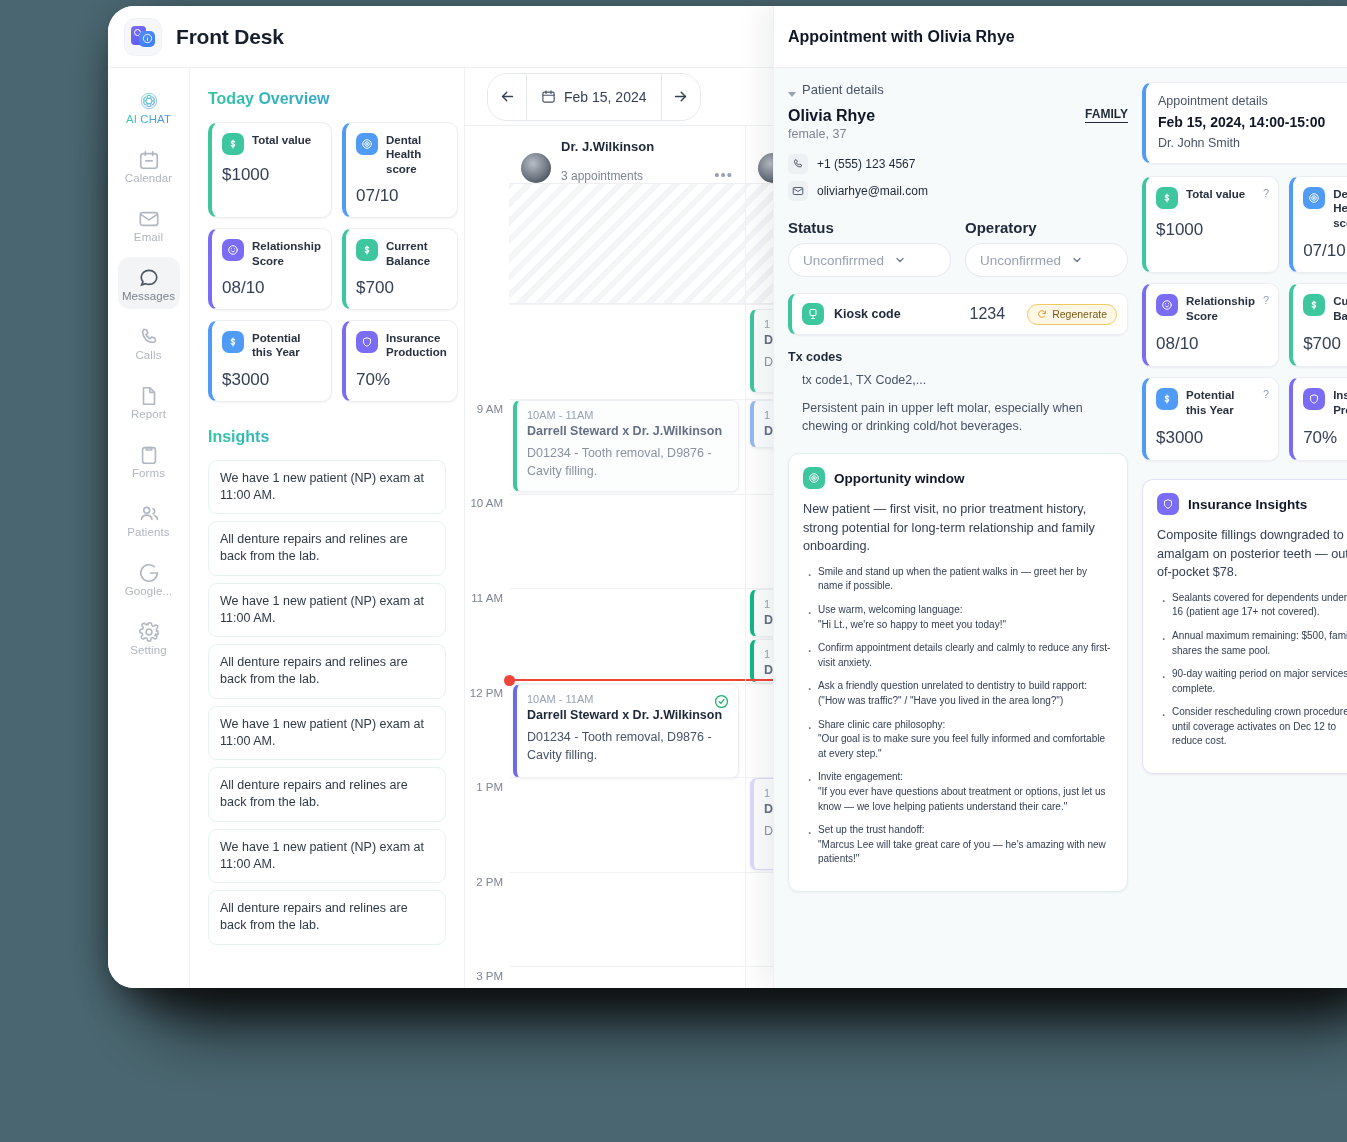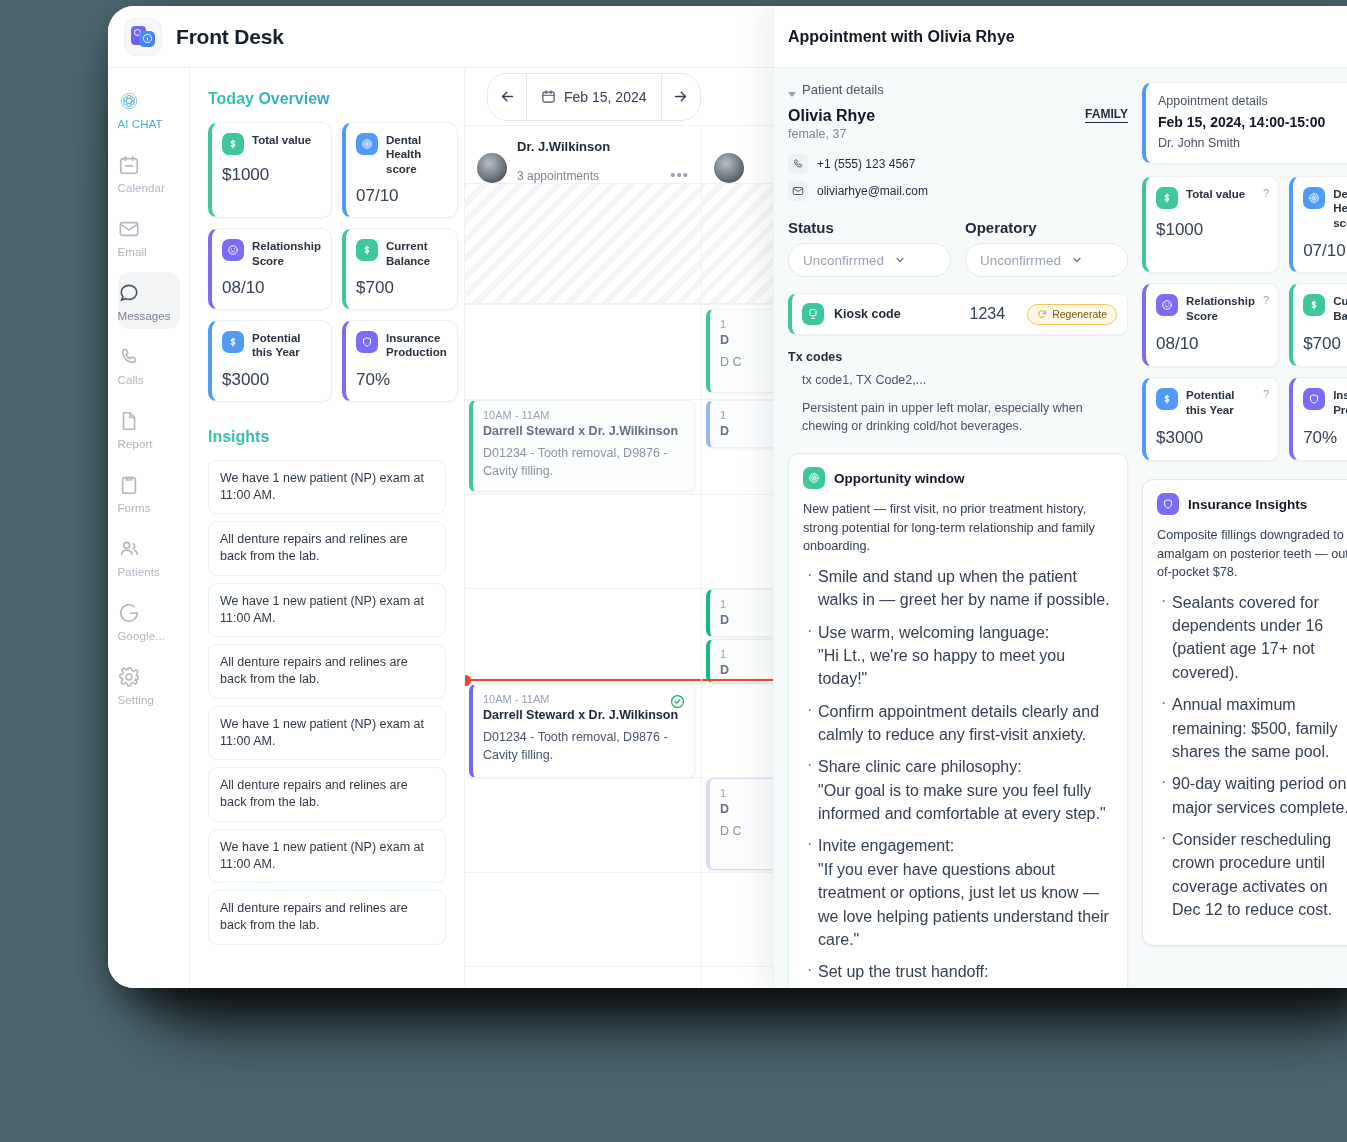--- a/index.html
+++ b/index.html
@@ -115,21 +115,21 @@
     width: 82px; flex: none;
     border-right: 1px solid #eef0f3;
     padding-top: 12px;
     display: flex; flex-direction: column; align-items: center;
     background: #fff;
   }
   .nav-item {
     width: 62px; padding: 9px 0 7px;
     margin-bottom: 7px;
     border-radius: 12px;
-    display: flex; flex-direction: column; align-items: flex-start; gap: 5px;
+    display: flex; flex-direction: column; align-items: center; 
     cursor: pointer;
   }
   .nav-item.active { background: #f3f4f6; }
   .nav-icon { height: 24px; display:flex; align-items:center; justify-content:center; color:#b2b8c2; }
   .nav-icon svg { width: 22px; height: 22px; }
   .nav-label { font-size: 11.5px; color: #b0b6c0; letter-spacing: .1px; }
   .nav-item.active .nav-label { color: #7a828e; }
   .nav-item.active .nav-icon { color: #4b5563; }
   .nav-item.ai .nav-label {
     background: linear-gradient(90deg,#35c9a6,#4f8ef7);
@@ -325,21 +325,21 @@
   }
   .insight-box.purple { border-color: #e3e1fb; }
   .ib-head { display: flex; align-items: center; gap: 9px; margin-bottom: 11px; }
   .ib-badge { width: 22px; height: 22px; border-radius: 7px; display:flex;align-items:center;justify-content:center;color:#fff; }
   .ib-badge svg { width: 12px; height: 12px; }
   .ib-title { font-size: 13.5px; font-weight: 700; color: #101828; }
   .ib-lead { font-size: 12.7px; color: #344054; line-height: 1.46; }
   .ib-list { margin-top: 9px; list-style: none; }
   .ib-list li {
     position: relative; padding-left: 15px; margin-bottom: 9px;
-    font-size: 16px; color: #344054; line-height: 1.46;
+    font-size: 10px; color: #344054; line-height: 1.46;
   }
   .ib-list li::before {
     content: "·"; position: absolute; left: 4px; top: -2px;
     font-size: 16px; color: #667085;
   }
 
   .apt-card {
     background: #fff; border: 1px solid #eceef1; border-radius: 10px;
     border-left: 4px solid #4f9bf5; padding: 11px 13px 13px 12px;
     box-shadow: 0 1px 2px rgba(16,24,40,.05);
@@ -638,20 +638,29 @@
             <button>
               <svg width="17" height="17" viewBox="0 0 24 24" fill="none" stroke="currentColor" stroke-width="2" stroke-linecap="round" stroke-linejoin="round">
                   <line x1="5" y1="12" x2="19" y2="12"></line>
                   <polyline points="13 6 19 12 13 18"></polyline>
                 </svg>
             </button>
           </div>
         </div>
 
         <div class="cal-body">
+          <div class="gutter">
+            <div class="hr" style="top:283px">9 AM</div>
+            <div class="hr" style="top:377px">10 AM</div>
+            <div class="hr" style="top:472px">11 AM</div>
+            <div class="hr" style="top:567px">12 PM</div>
+            <div class="hr" style="top:661px">1 PM</div>
+            <div class="hr" style="top:756px">2 PM</div>
+            <div class="hr" style="top:850px">3 PM</div>
+          </div>
 
           <div class="cols">
 
             <div class="col">
               <div class="col-head">
                 <span class="avatar"></span>
                 <span>
                   <span class="doc-name" style="display:block">Dr. J.Wilkinson</span>
                   <span class="doc-sub" style="display:block">3 appointments</span>
                 </span>
@@ -829,26 +838,28 @@
                   </svg>
               </span>
               <span class="ib-title">Opportunity window</span>
             </div>
             <div class="ib-lead">New patient — first visit, no prior treatment history, strong potential for long-term relationship and family onboarding.</div>
             <ul class="ib-list">
               <li style="white-space:pre-line">Smile and stand up when the patient walks in — greet her by name if possible.</li>
               <li style="white-space:pre-line">Use warm, welcoming language:
 "Hi Lt., we're so happy to meet you today!"</li>
               <li style="white-space:pre-line">Confirm appointment details clearly and calmly to reduce any first-visit anxiety.</li>
+              <li style="white-space:pre-line">Ask a friendly question unrelated to dentistry to build rapport:
+("How was traffic?" / "Have you lived in the area long?")</li>
               <li style="white-space:pre-line">Share clinic care philosophy:
 "Our goal is to make sure you feel fully informed and comfortable at every step."</li>
               <li style="white-space:pre-line">Invite engagement:
 "If you ever have questions about treatment or options, just let us know — we love helping patients understand their care."</li>
               <li style="white-space:pre-line">Set up the trust handoff:
-"Marcus Lee will take cold care of you — he's amazing with new patients!"</li>
+"Marcus Lee will take great care of you — he's amazing with new patients!"</li>
 
             </ul>
           </div>
         </div>
 
         <div class="pcol-right">
           <div class="apt-card">
             <div class="apt-label">Appointment details</div>
             <div class="apt-when">Feb 15, 2024, 14:00-15:00</div>
             <div class="apt-doc">Dr. John Smith</div>

